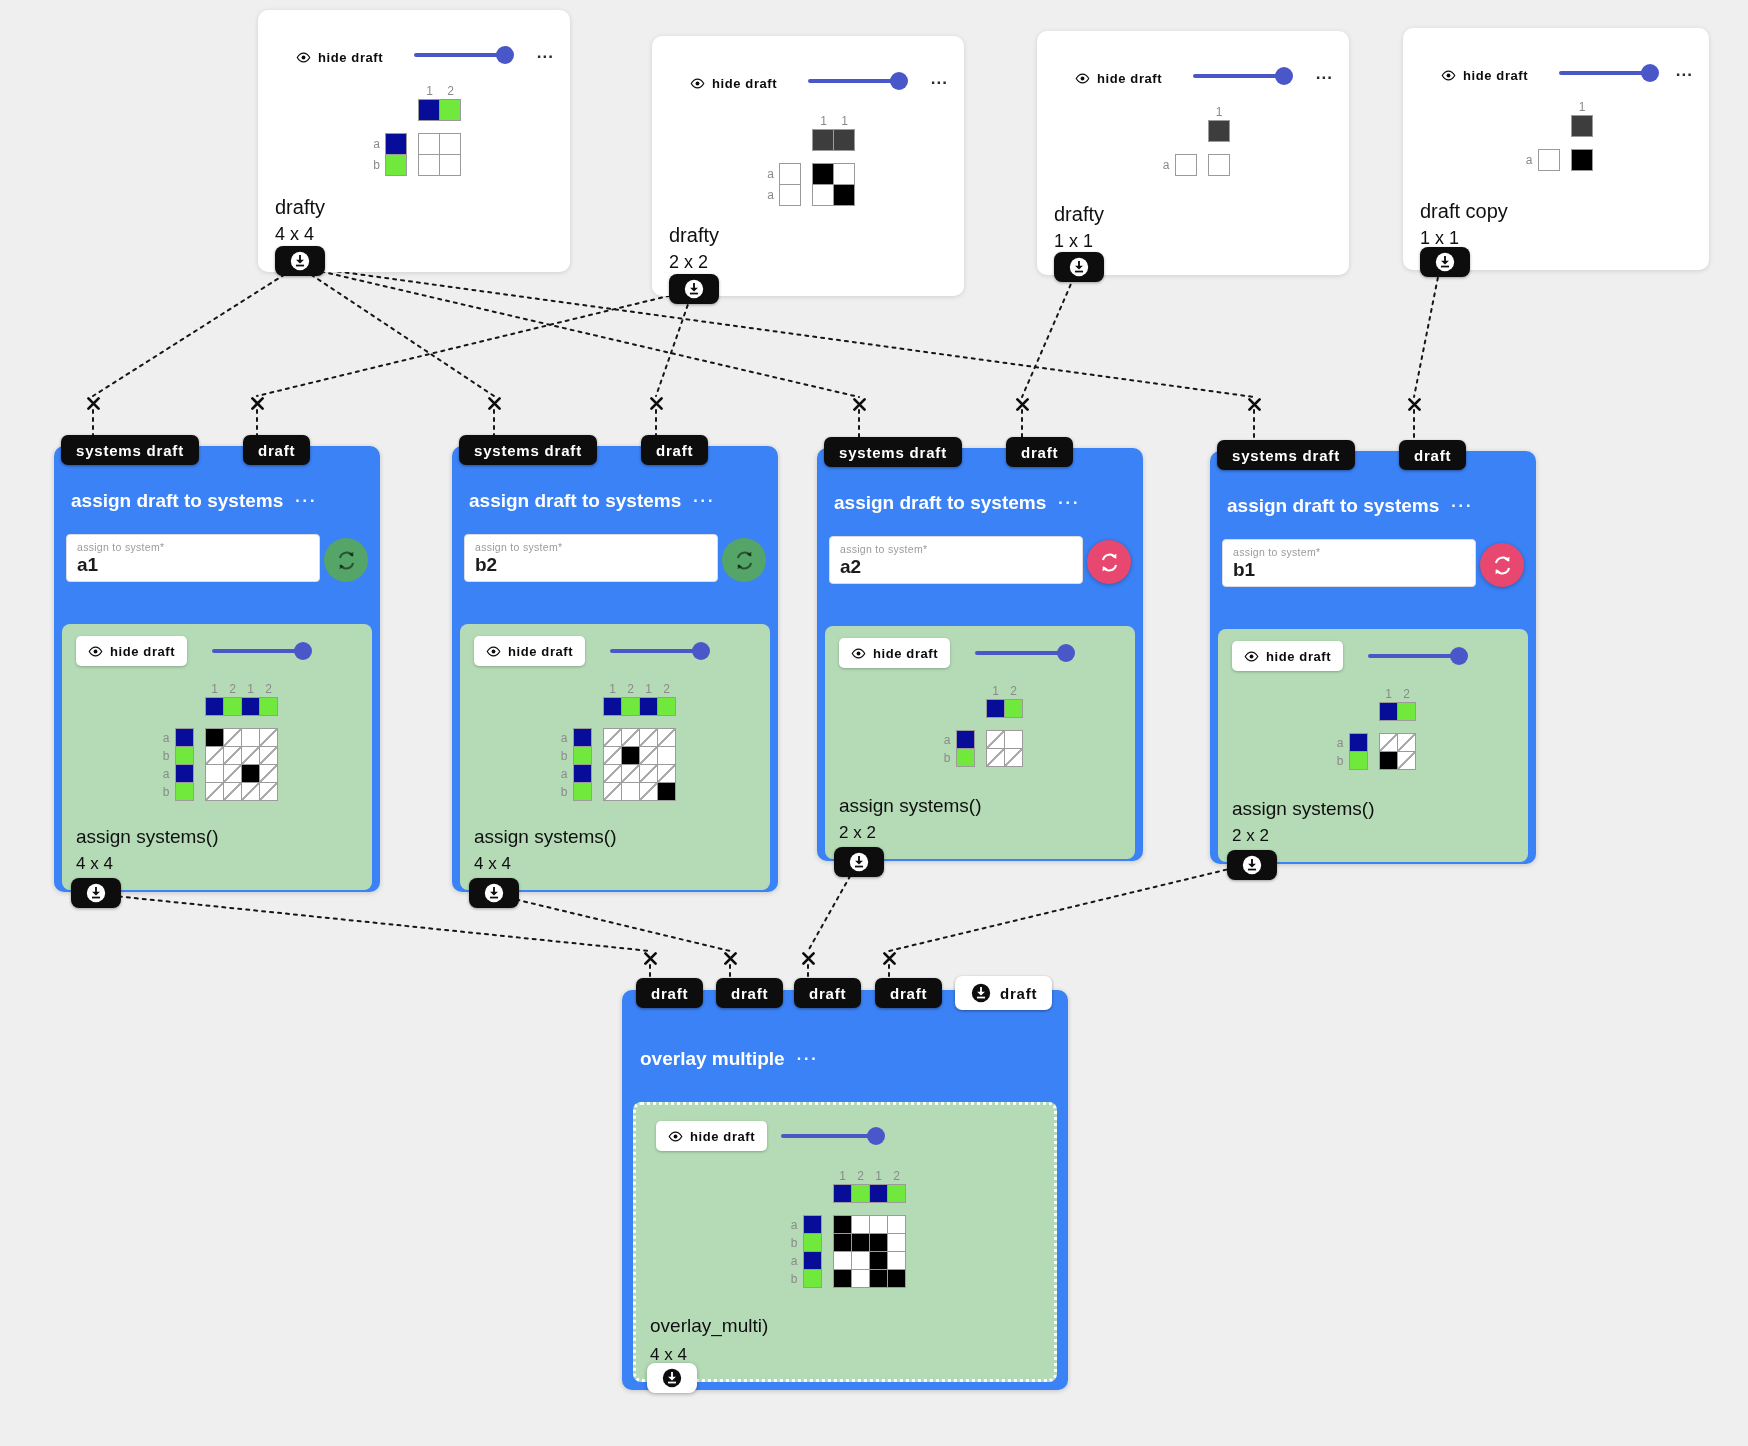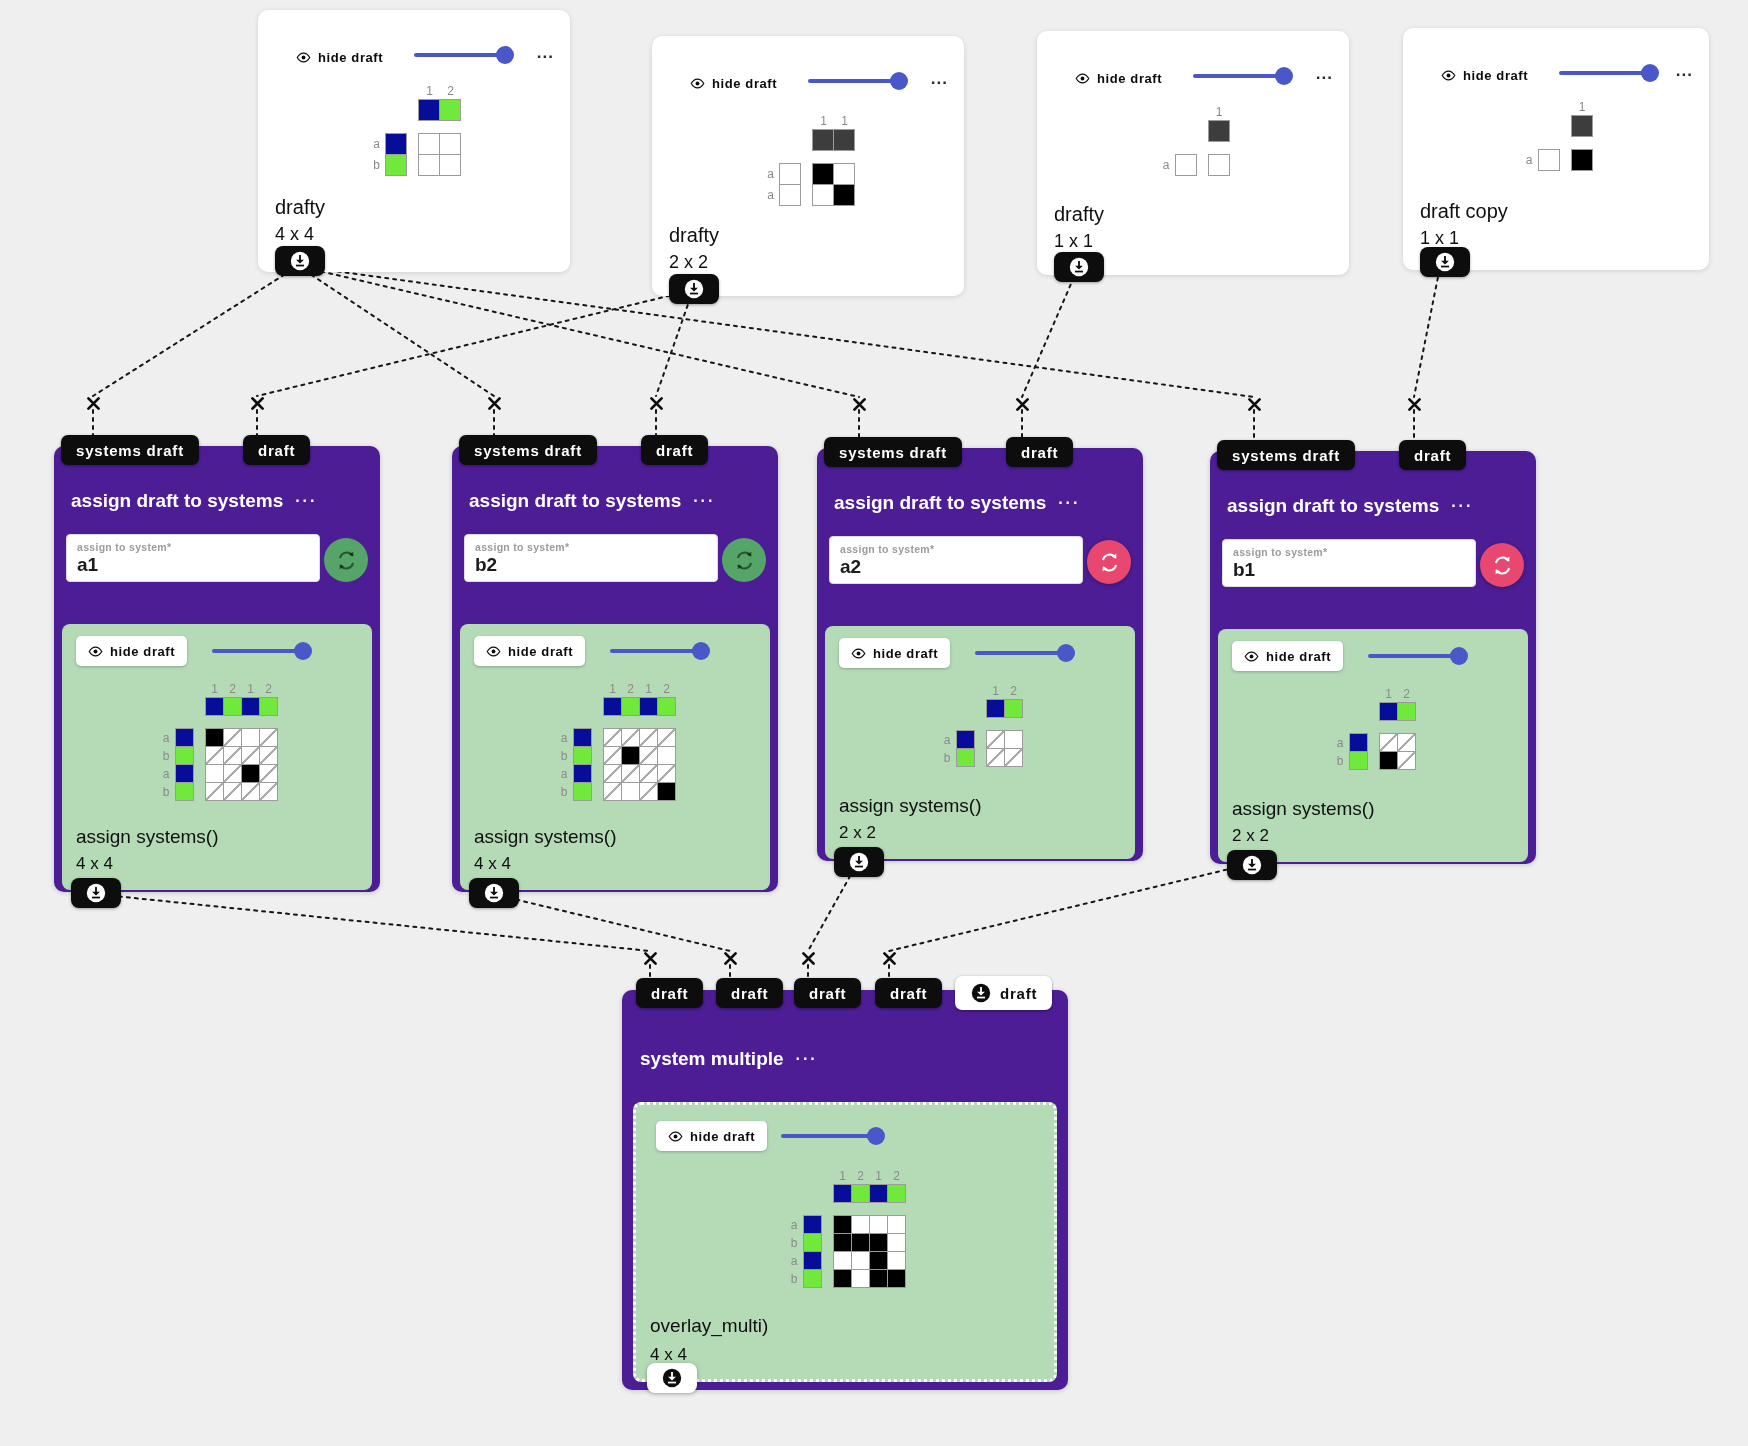--- a/index.html
+++ b/index.html
@@ -2,21 +2,21 @@
 <html><head>
 <meta charset="utf-8">
 <style>
   html,body{margin:0;padding:0;}
   body{width:1748px;height:1446px;position:relative;background:#efefef;
        font-family:"Liberation Sans","DejaVu Sans",sans-serif;overflow:hidden;}
   #canvas{position:absolute;inset:0;}
   #wires{position:absolute;left:0;top:0;z-index:1;}
   .card{position:absolute;z-index:2;border-radius:10px;}
   .card-white{background:#ffffff;box-shadow:0 1px 5px rgba(0,0,0,.13);}
-  .card-green{background:#4c1d95;box-shadow:0 1px 5px rgba(0,0,0,.18);}
+  .card-green{background:#3b82f6;box-shadow:0 1px 5px rgba(0,0,0,.18);}
   .toggle-plain{position:absolute;display:flex;align-items:center;gap:7px;color:#0c0c0c;
        font-size:13px;font-weight:600;letter-spacing:.6px;}
   .toggle-chip{position:absolute;display:flex;align-items:center;gap:7px;background:#fff;
        border-radius:5px;box-shadow:0 1px 3px rgba(0,0,0,.25);padding:0 12px;height:30px;
        color:#0c0c0c;font-size:13px;font-weight:600;letter-spacing:.6px;}
   .slider{position:absolute;height:18px;}
   .slider .track{position:absolute;left:0;right:0;top:7px;height:4px;border-radius:2px;background:#4a57c9;}
   .slider .thumb{position:absolute;right:-4px;top:0;width:18px;height:18px;border-radius:50%;background:#4a57c9;}
   .dots{position:absolute;font-weight:700;color:#2b2b2b;font-size:17px;letter-spacing:1px;}
   .nodetitle{position:absolute;font-size:20px;color:#101010;}
@@ -24,21 +24,21 @@
   .dl{position:absolute;width:50px;height:30px;border-radius:8px;background:#0d0d0d;
       display:flex;align-items:center;justify-content:center;box-shadow:0 1px 3px rgba(0,0,0,.35);cursor:pointer;}
   .dl.white{background:#ffffff;box-shadow:0 1px 4px rgba(0,0,0,.3);}
   .pill{position:absolute;background:#0d0d0d;color:#fff;border-radius:7px;height:30px;
       display:flex;align-items:center;padding:0 15px;font-size:15px;font-weight:700;
       letter-spacing:.8px;box-shadow:0 1px 3px rgba(0,0,0,.4);z-index:3;white-space:nowrap;}
   .pill.out{background:#ffffff;color:#0d0d0d;gap:8px;height:34px;}
   .header{position:absolute;color:#fff;font-size:19px;font-weight:700;display:flex;gap:12px;align-items:center;}
   .header .hdots{font-weight:700;letter-spacing:2px;font-size:16px;}
   .field{position:absolute;background:#fff;border:1px solid #dcdcdc;border-radius:4px;padding:6px 10px 5px;}
-  .field .flab{font-size:10.5px;color:#9b9b9b;letter-spacing:.3px;font-weight:bold;}
+  .field .flab{font-size:10.5px;color:#9b9b9b;letter-spacing:.3px;}
   .field input{border:none;outline:none;background:transparent;font-size:19px;font-weight:700;
       color:#1b1b1b;width:100%;padding:0;margin-top:1px;font-family:inherit;}
   .refresh{position:absolute;width:44px;height:44px;border-radius:50%;display:flex;
       align-items:center;justify-content:center;}
   .refresh.muted{background:#54a567;color:rgba(0,0,0,.5);}
   .refresh.alert{background:#e8486f;color:#ffffff;box-shadow:0 1px 4px rgba(0,0,0,.3);}
   .panel{position:absolute;background:#b4dbb6;border-radius:8px;}
   .panel.dotted{background:#b4dbb6;border:3px dotted #ffffff;}
   .restitle{position:absolute;font-size:19px;color:#101010;}
   .ressize{position:absolute;font-size:17px;color:#101010;}
@@ -650,21 +650,21 @@
         <span style="display: inline-flex;">
           <svg width="22" height="22" viewBox="0 0 24 24">
             <circle cx="12" cy="12" r="10" fill="#0d0d0d"></circle>
             <path d="M11 5.5h2v5h3.3L12 14.8 7.7 10.5H11z" fill="#fff"></path>
             <rect x="7.6" y="16" width="8.8" height="1.9" fill="#fff"></rect>
           </svg>
         </span>
         <span>draft</span>
       </div>
       <div class="header" style="left: 18px; top: 58px;">
-        <span>system multiple</span>
+        <span>overlay multiple</span>
         <span class="hdots">···</span>
       </div>
       <div class="panel dotted" style="left: 11px; top: 112px; width: 418px; height: 274px;">
         <div class="toggle-chip" style="left: 20px; top: 16px;">
           <span style="display: inline-flex;">
             <svg width="15" height="15" viewBox="0 0 24 24">
               <path d="M12 5C6 5 2 12 2 12s4 7 10 7 10-7 10-7-4-7-10-7z" fill="none" stroke="currentColor" stroke-width="1.9"></path>
               <circle cx="12" cy="12" r="3.1" fill="currentColor"></circle>
             </svg>
           </span>

